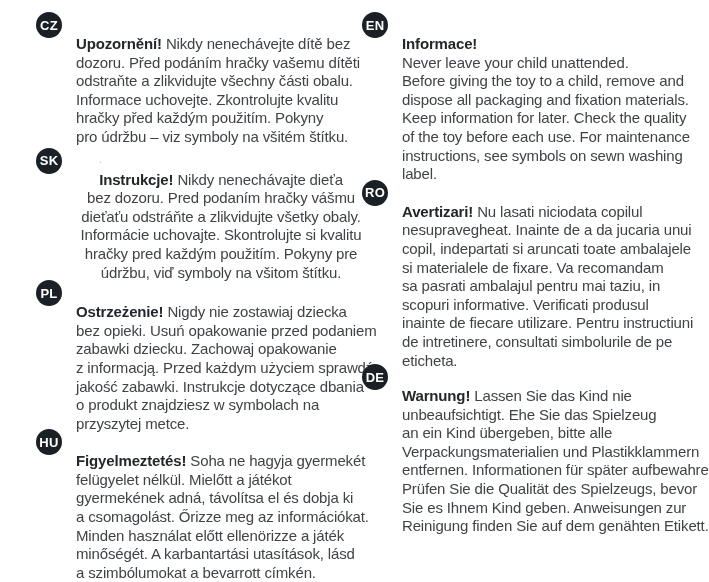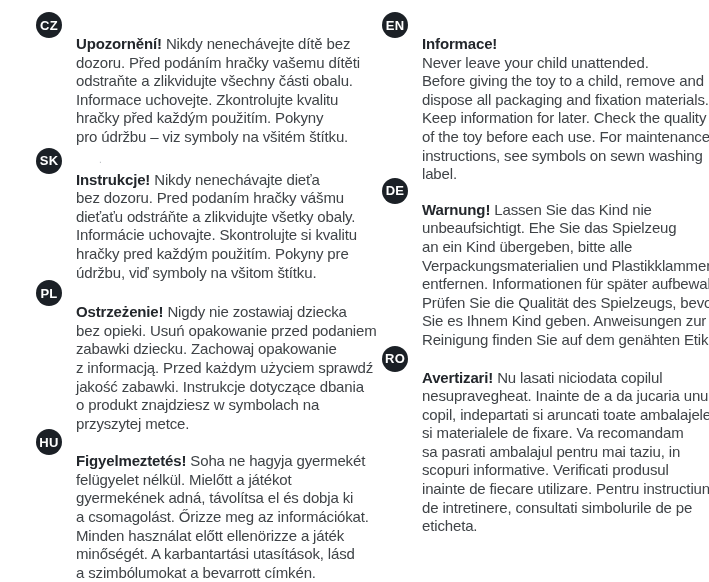--- a/index.html
+++ b/index.html
@@ -12,24 +12,24 @@
     height: 582px;
     position: relative;
     font-family: "Liberation Sans", "DejaVu Sans", sans-serif;
     overflow: hidden;
   }
   .col {
     position: absolute;
     top: 12px;
   }
   .col-left  { left: 36px;  width: 330px; }
-  .col-right { left: 382px; width: 327px; }
+  .col-right { left: 362px; width: 327px; }
 
   .section { position: relative; }
-  .sec-sk { margin-top: 1px; }
+  .sec-sk { margin-top: 1px; text-align: center; }
   .sec-hu { margin-top: -4px; }
   .sec-pl { margin-top: -2px; }
   .sec-de { margin-top: -6px; }
   .sec-ro { margin-top: -4px; }
 
   .badge {
     width: 26px;
     height: 26px;
     border-radius: 50%;
     background: #1b2026;
@@ -120,38 +120,38 @@
     <div class="badge">EN</div>
     <p class="text"><strong>Informace!</strong> <span class="sec-body">Never leave your child unattended.
 Before giving the toy to a child, remove and
 dispose all packaging and fixation materials.
 Keep information for later. Check the quality
 of the toy before each use. For maintenance
 instructions, see symbols on sewn washing
 label.</span></p>
   </div>
 
-  <div class="section sec-de">
-    <div class="badge">DE</div>
-    <p class="text"><strong>Warnung!</strong> <span class="sec-body">Lassen Sie das Kind nie
-unbeaufsichtigt. Ehe Sie das Spielzeug
-an ein Kind übergeben, bitte alle
-Verpackungsmaterialien und Plastikklammern
-entfernen. Informationen für später aufbewahren.
-Prüfen Sie die Qualität des Spielzeugs, bevor
-Sie es Ihnem Kind geben. Anweisungen zur
-Reinigung finden Sie auf dem genähten Etikett.</span></p>
-  </div>
-
   <div class="section sec-ro">
     <div class="badge">RO</div>
     <p class="text"><strong>Avertizari!</strong> <span class="sec-body">Nu lasati niciodata copilul
 nesupravegheat. Inainte de a da jucaria unui
 copil, indepartati si aruncati toate ambalajele
 si materialele de fixare. Va recomandam
 sa pasrati ambalajul pentru mai taziu, in
 scopuri informative. Verificati produsul
 inainte de fiecare utilizare. Pentru instructiuni
 de intretinere, consultati simbolurile de pe
 eticheta.</span></p>
   </div>
 
+  <div class="section sec-de">
+    <div class="badge">DE</div>
+    <p class="text"><strong>Warnung!</strong> <span class="sec-body">Lassen Sie das Kind nie
+unbeaufsichtigt. Ehe Sie das Spielzeug
+an ein Kind übergeben, bitte alle
+Verpackungsmaterialien und Plastikklammern
+entfernen. Informationen für später aufbewahren.
+Prüfen Sie die Qualität des Spielzeugs, bevor
+Sie es Ihnem Kind geben. Anweisungen zur
+Reinigung finden Sie auf dem genähten Etikett.</span></p>
+  </div>
+
 </div>
 
 </body></html>

